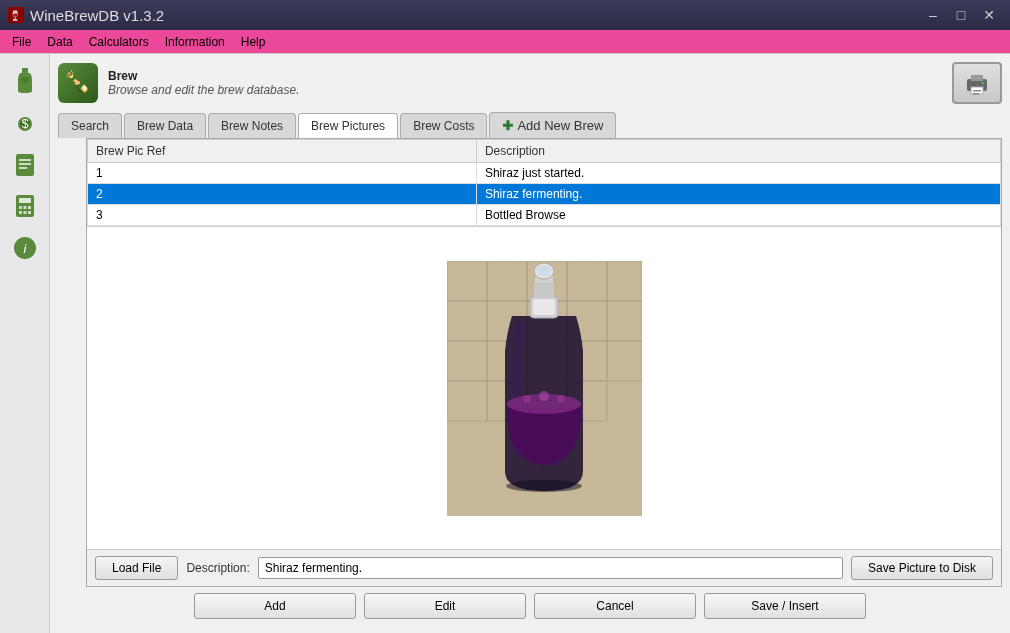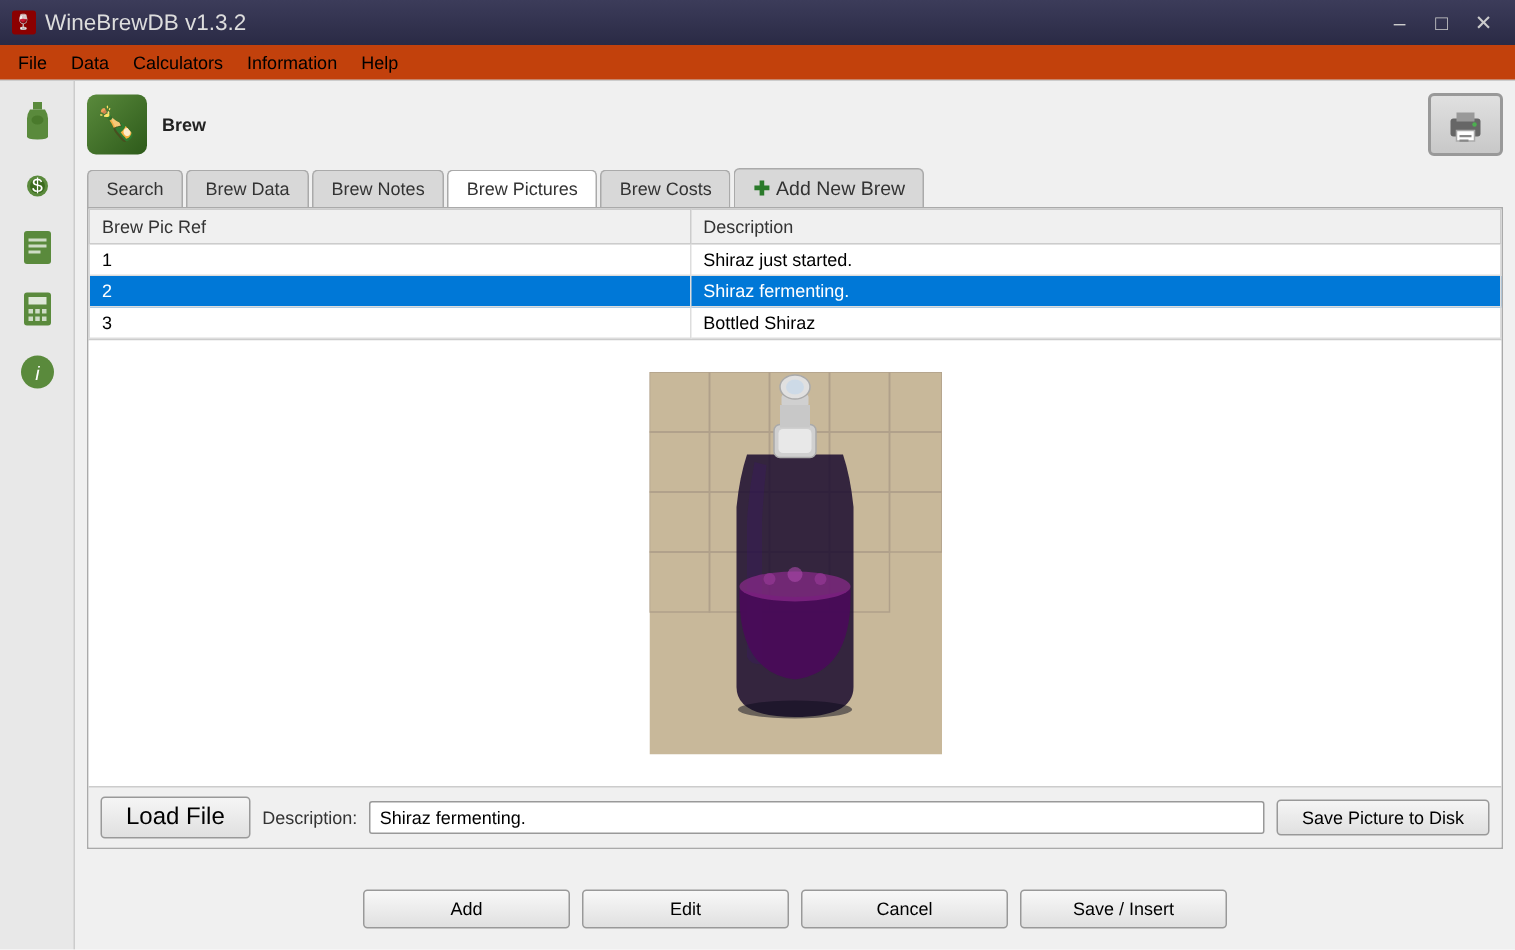--- a/index.html
+++ b/index.html
@@ -36,21 +36,21 @@
       background: transparent;
       border: none;
       color: #ccc;
       font-size: 14px;
       cursor: pointer;
       display: flex; align-items: center; justify-content: center;
     }
 
     
     .menu-bar {
-      background: #c2410c;
+      background: #ec4899;
       border-bottom: 1px solid #ccc;
       height: 24px;
       display: flex;
       align-items: center;
       padding: 0 4px;
     }
     .menu-item {
       padding: 3px 8px;
       cursor: pointer;
       font-size: 12px;
@@ -147,20 +147,21 @@
     .tab-add-icon { color: #2a7a2a; font-weight: bold; }
 
     
     .tab-panel {
       background: white;
       border: 1px solid #aaa;
       flex: 1;
       display: flex;
       flex-direction: column;
       overflow: hidden;
+      margin-left: 28px;
     }
 
     
     .pic-table {
       border-collapse: collapse;
       width: 100%;
     }
     .pic-table th {
       background: #f0f0f0;
       border: 1px solid #ccc;
@@ -207,21 +208,21 @@
       display: flex;
       align-items: center;
       gap: 8px;
     }
     .action-btn {
       padding: 4px 16px;
       background: linear-gradient(to bottom, #f5f5f5, #e0e0e0);
       border: 1px solid #999;
       border-radius: 3px;
       cursor: pointer;
-      font-size: 16px;
+      font-size: 12px;
       min-width: 80px;
     }
     .action-btn:disabled { color: #aaa; cursor: default; }
     .desc-label { font-size: 12px; color: #333; white-space: nowrap; }
     .desc-input {
       flex: 1;
       padding: 3px 6px;
       border: 1px solid #999;
       border-radius: 2px;
       font-size: 12px;
@@ -240,28 +241,27 @@
     
     .footer-bar {
       background: #f0f0f0;
       padding: 6px 8px;
       display: flex;
       gap: 8px;
       justify-content: center;
     }
     .footer-btn {
       padding: 5px 0;
-      width: 138px;
+      width: 162px;
       background: linear-gradient(to bottom, #f8f8f8, #e0e0e0);
       border: 1px solid #999;
       border-radius: 3px;
       cursor: pointer;
       font-size: 12px;
       text-align: center;
-      margin-top: 21px;
     }
     .footer-btn:disabled { color: #aaa; cursor: default; }
   </style>
 </head>
 <body>
 
 <div class="title-bar">
   <div class="title-bar-left">
     <div class="app-icon">🍷</div>
     <span class="title-bar-title">WineBrewDB v1.3.2</span>
@@ -326,20 +326,21 @@
     </div>
   </div>
 
   <div class="content">
 
     <div class="brew-header">
       <div class="brew-header-info">
         <div class="brew-icon">🍾</div>
         <div class="brew-title-block">
           <h2>Brew</h2>
+          <p>Browse and edit the brew database.</p>
         </div>
       </div>
       <button class="print-btn">
         <svg width="28" height="28" viewBox="0 0 28 28">
           <rect x="4" y="10" width="20" height="12" rx="2" fill="#666"></rect>
           <rect x="8" y="6" width="12" height="6" fill="#999"></rect>
           <rect x="8" y="18" width="12" height="7" fill="white" stroke="#aaa"></rect>
           <rect x="10" y="21" width="8" height="1.5" fill="#888"></rect>
           <rect x="10" y="24" width="6" height="1.5" fill="#888"></rect>
           <circle cx="20" cy="14" r="1.5" fill="#4CAF50"></circle>
@@ -373,21 +374,21 @@
             <tr>
               <td>1</td>
               <td>Shiraz just started.</td>
             </tr>
             <tr class="selected">
               <td>2</td>
               <td>Shiraz fermenting.</td>
             </tr>
             <tr>
               <td>3</td>
-              <td>Bottled Shiraz</td>
+              <td>Bottled Browse</td>
             </tr>
           </tbody>
         </table>
       </div>
 
       <div class="image-area">
         <svg class="bottle-svg" viewBox="0 0 195 255" xmlns="http://www.w3.org/2000/svg">
 
           <rect width="195" height="255" fill="#c8b89a"></rect>
 

